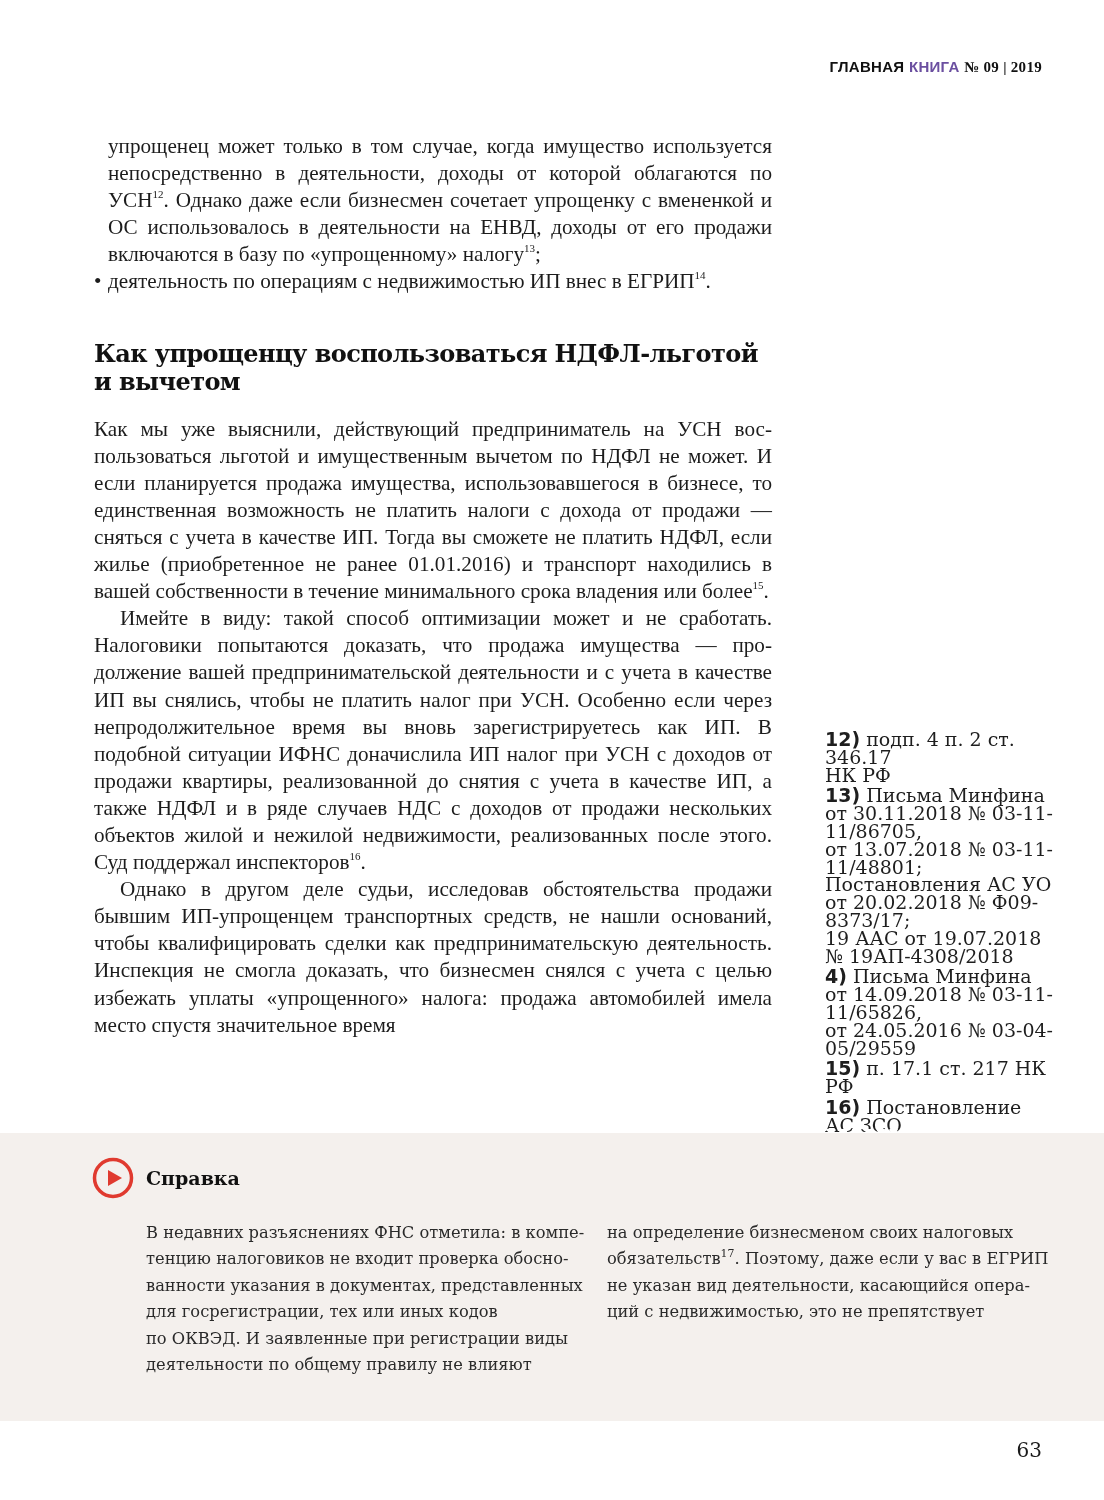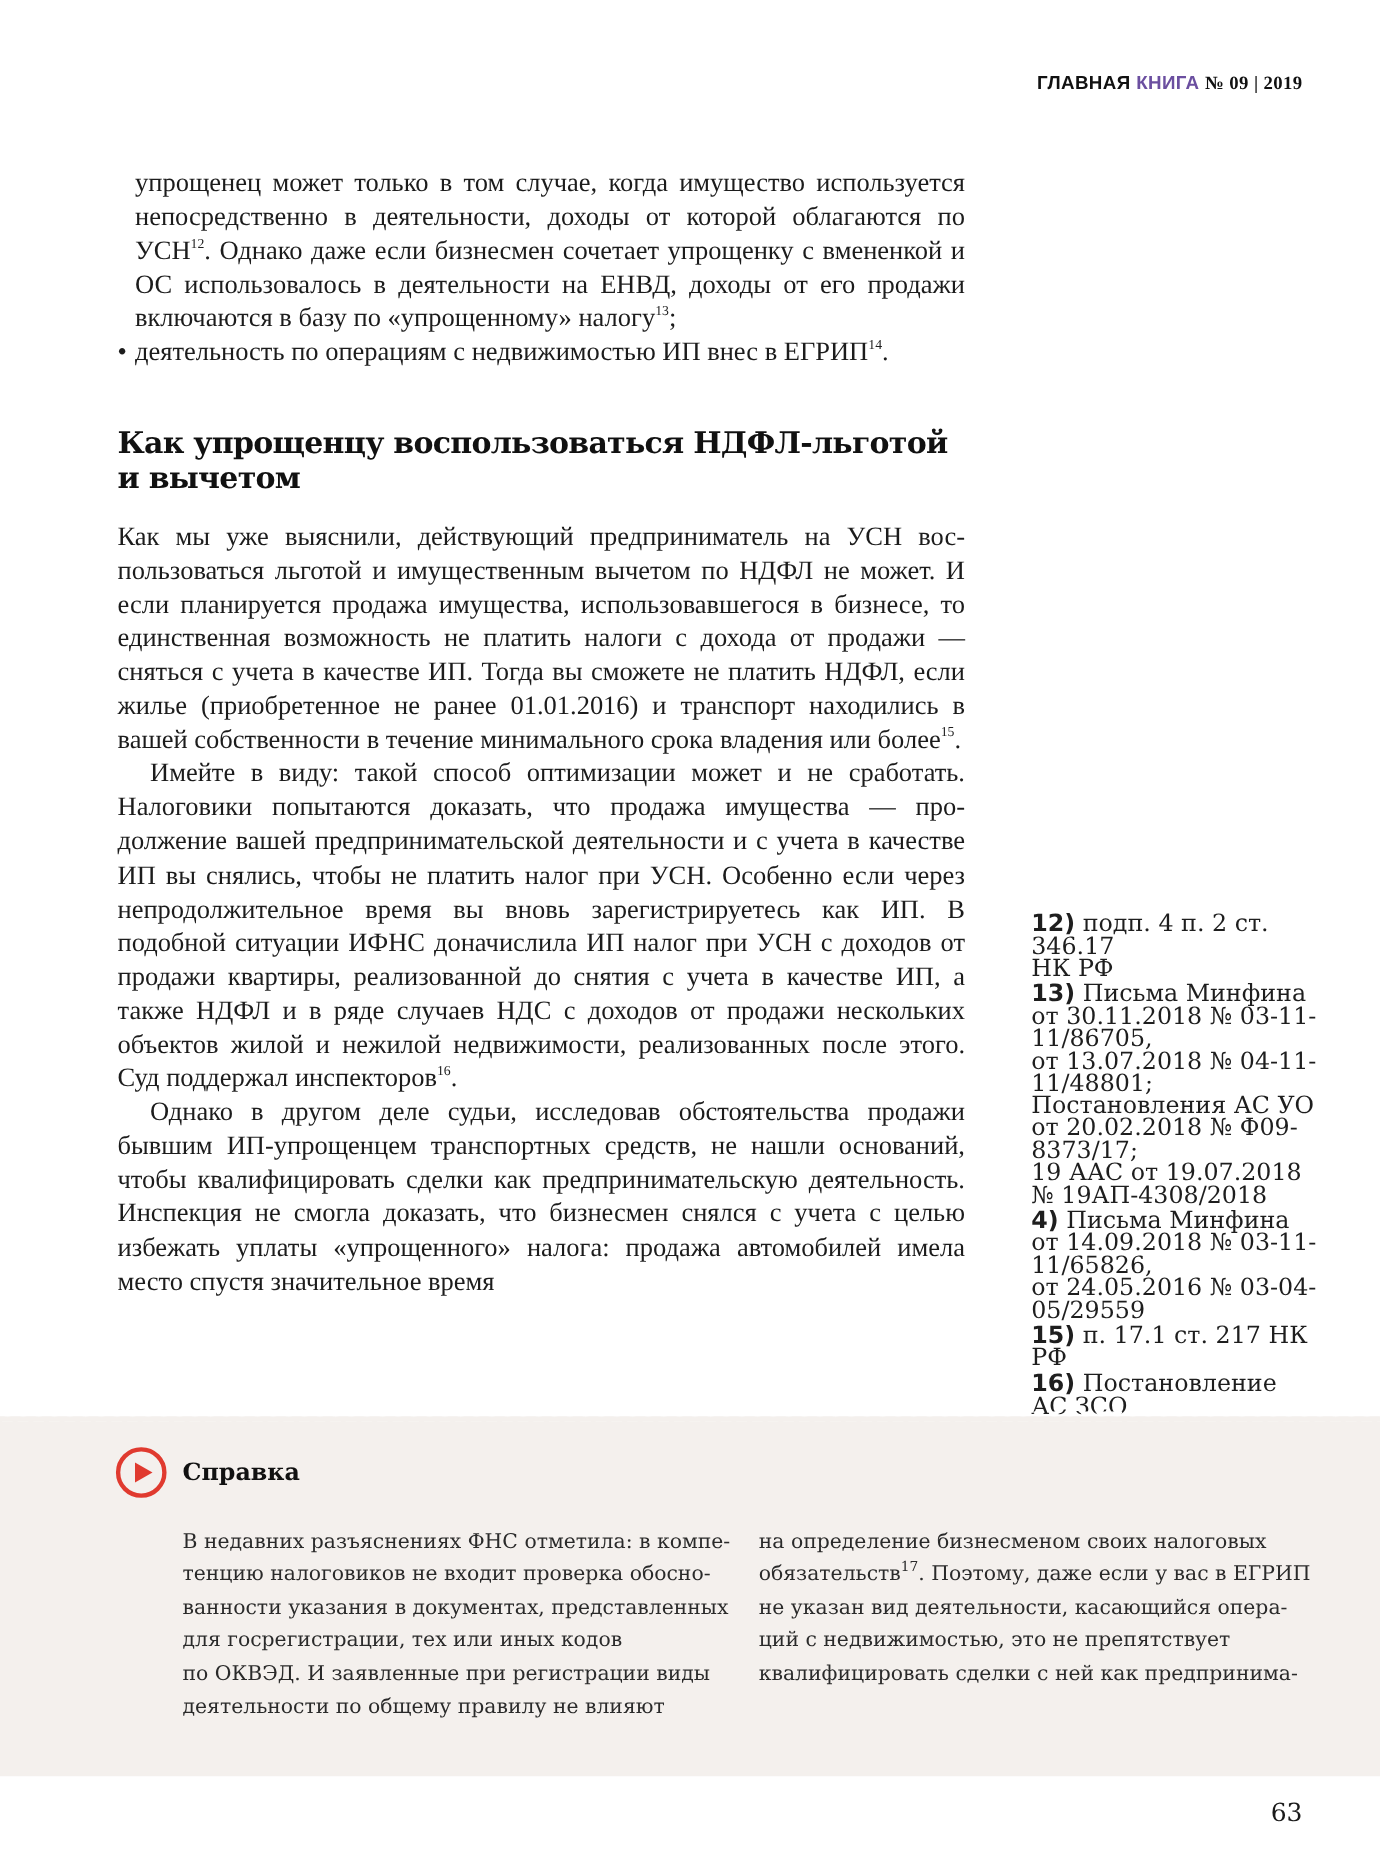--- a/index.html
+++ b/index.html
@@ -83,21 +83,21 @@
 
   <h2 class="section-heading">Как упрощенцу воспользоваться НДФЛ-льготой и вычетом</h2>
 
   <p><span>Как мы уже выяснили, действующий предприниматель на УСН вос­пользоваться льготой и имущественным вычетом по НДФЛ не мо­жет. И если планируется продажа имущества, использовавшегося в бизнесе, то единственная возможность не платить налоги с дохо­да от продажи — сняться с учета в качестве ИП. Тогда вы сможете не платить НДФЛ, если жилье (приобретенное не ранее 01.01.2016) и транспорт находились в вашей собственности в течение минималь­ного срока владения или более</span><sup>15</sup><span>.</span></p>
   <p class="indent"><span>Имейте в виду: такой способ оптимизации может и не сработать. Налоговики попытаются доказать, что продажа имущества — про­должение вашей предпринимательской деятельности и с учета в ка­честве ИП вы снялись, чтобы не платить налог при УСН. Особенно если через непродолжительное время вы вновь зарегистрируетесь как ИП. В подобной ситуации ИФНС доначислила ИП налог при УСН с доходов от продажи квартиры, реализованной до снятия с учета в качестве ИП, а также НДФЛ и в ряде случаев НДС с доходов от про­дажи нескольких объектов жилой и нежилой недвижимости, реали­зованных после этого. Суд поддержал инспекторов</span><sup>16</sup><span>.</span></p>
   <p class="indent"><span>Однако в другом деле судьи, исследовав обстоятельства прода­жи бывшим ИП-упрощенцем транспортных средств, не нашли ос­нований, чтобы квалифицировать сделки как предприниматель­скую деятельность. Инспекция не смогла доказать, что бизнесмен снялся с учета с целью избежать уплаты «упрощенного» налога: продажа автомобилей имела место спустя значительное время</span></p>
 </div>
 
 <div class="notes">
   <div class="note"><span class="num">12)</span> <span>подп. 4 п. 2 ст. 346.17</span><br><span>НК РФ</span></div>
-  <div class="note"><span class="num">13)</span> <span>Письма Минфина</span><br><span>от 30.11.2018 № 03-11-11/86705,</span><br><span>от 13.07.2018 № 04-11-11/48801;</span><br><span>Постановления АС УО</span><br><span>от 20.02.2018 № Ф09-8373/17;</span><br><span>19 ААС от 19.07.2018</span><br><span>№ 19АП-4308/2018</span></div>
+  <div class="note"><span class="num">13)</span> <span>Письма Минфина</span><br><span>от 30.11.2018 № 03-11-11/86705,</span><br><span>от 13.07.2018 № 03-11-11/48801;</span><br><span>Постановления АС УО</span><br><span>от 20.02.2018 № Ф09-8373/17;</span><br><span>19 ААС от 19.07.2018</span><br><span>№ 19АП-4308/2018</span></div>
   <div class="note"><span class="num">4)</span> <span>Письма Минфина</span><br><span>от 14.09.2018 № 03-11-11/65826,</span><br><span>от 24.05.2016 № 03-04-05/29559</span></div>
   <div class="note"><span class="num">15)</span> <span>п. 17.1 ст. 217 НК РФ</span></div>
   <div class="note"><span class="num">16)</span> <span>Постановление АС ЗСО</span><br><span>от 12.05.2017 № Ф04-5222/2016</span></div>
   <div class="note"><span class="num">17)</span> <span>Письмо ФНС от 03.09.2018</span><br><span>№ ЕД-19-2/263@</span></div>
 </div>
 
 <div class="ref-box">
   <div class="ref-header">
     <svg class="play-icon" viewBox="0 0 42 42">
       <circle cx="21" cy="21" r="18.5" fill="none" stroke="#e03a2f" stroke-width="3.5"></circle>
@@ -111,17 +111,16 @@
     <span class="line">ванности указания в документах, представленных</span>
     <span class="line">для госрегистрации, тех или иных кодов</span>
     <span class="line">по ОКВЭД. И заявленные при регистрации виды</span>
     <span class="line">деятельности по общему правилу не влияют</span>
   </div>
   <div class="ref-col right">
     <span class="line">на определение бизнесменом своих налоговых</span>
     <span class="line"><span>обязательств</span><sup>17</sup><span>. Поэтому, даже если у вас в ЕГРИП</span></span>
     <span class="line">не указан вид деятельности, касающийся опера-</span>
     <span class="line">ций с недвижимостью, это не препятствует</span>
-    <span class="line">квалифицировать сделки с ней как предпринима-</span>
   </div>
 </div>
 
 <div class="page-number">63</div>
 
 </body></html>

